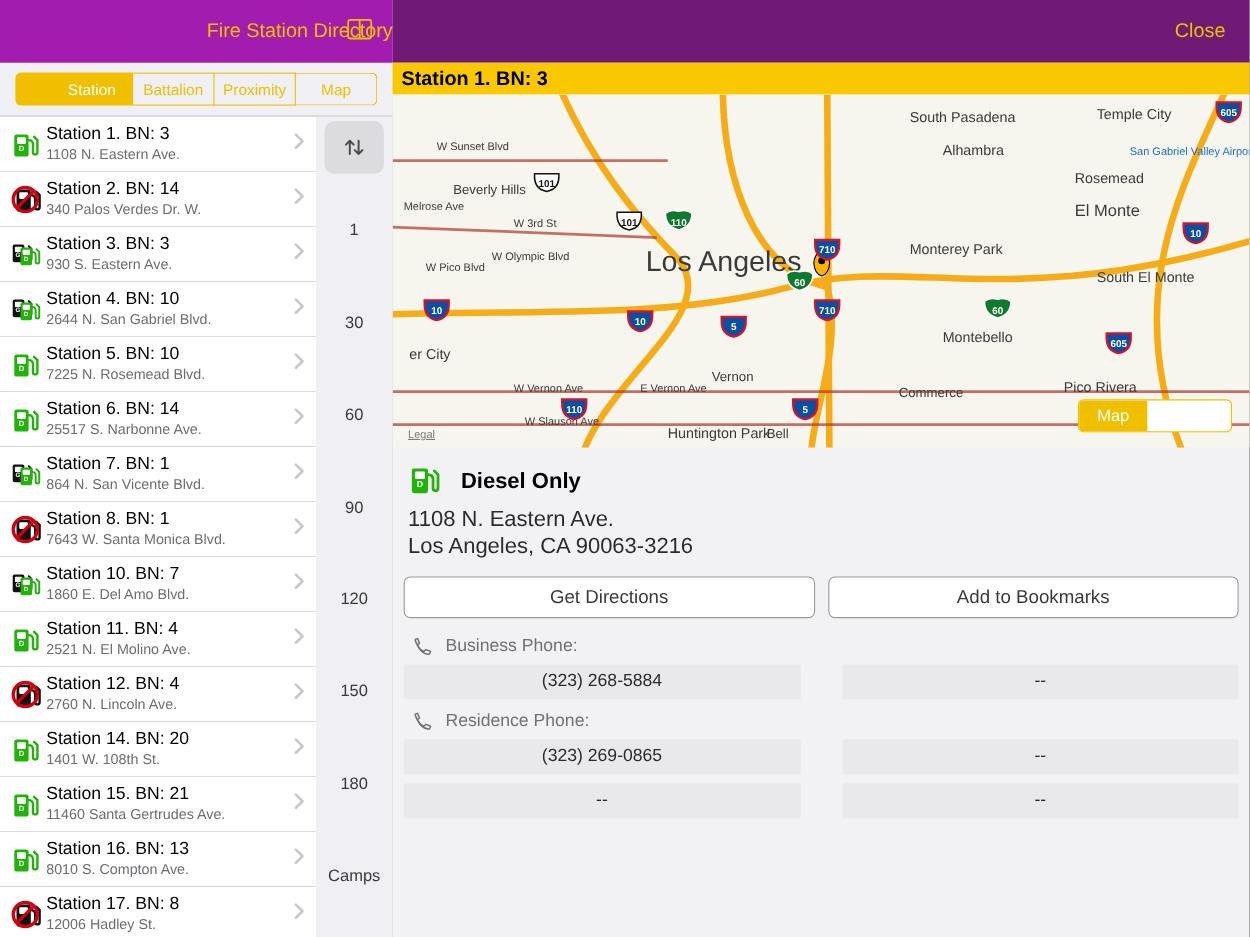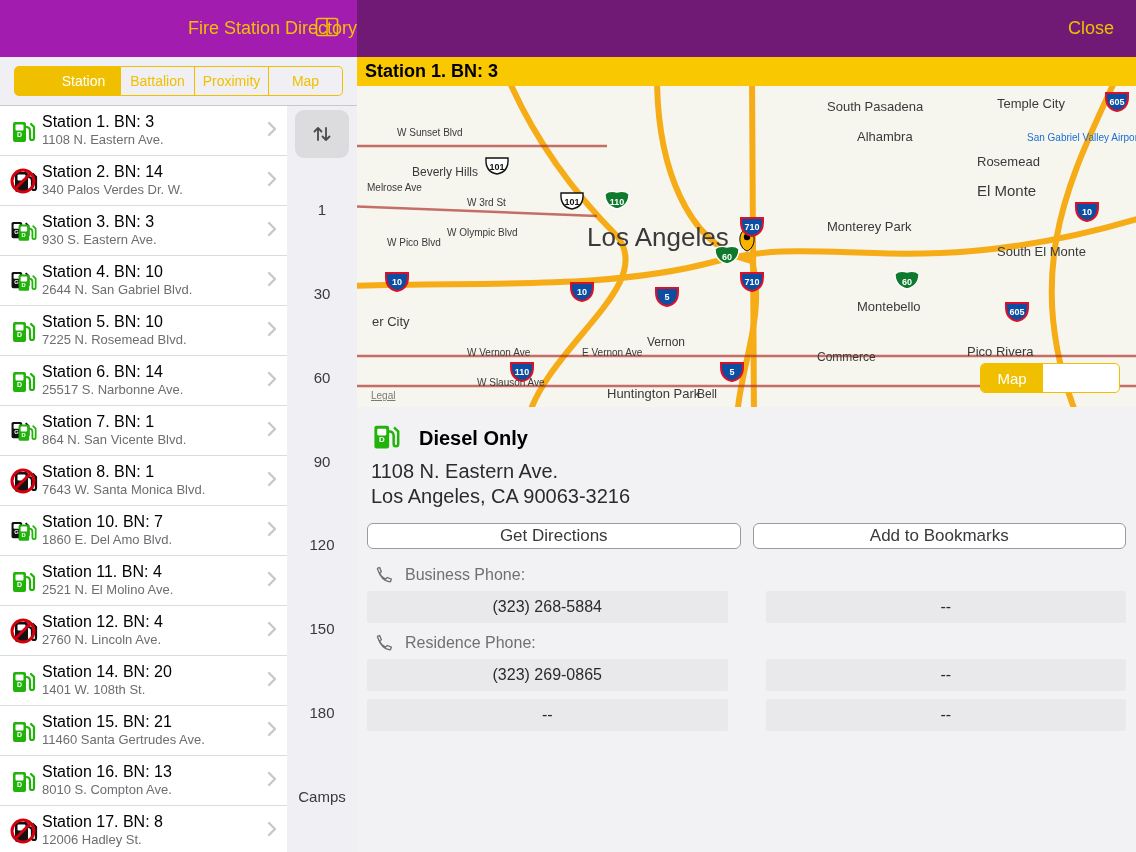--- a/index.html
+++ b/index.html
@@ -53,21 +53,21 @@
 .map-seg span.selected { background: #f0c000; color: #fff; }
 .map-seg span + span { border-left: 1px solid #f0c000; margin-top: 44px; }
 
 .detail { padding: 14px 10px 0 10px; }
 .detail-top { display: flex; align-items: center; gap: 14px; margin-bottom: 4px; padding-left: 4px; }
 .detail-top .fuel { }
 .detail-title { font-size: 20px; font-weight: 700; color: #000; }
 .detail-addr { font-size: 20px; color: #2b2b2b; line-height: 1.25; margin-bottom: 14px; padding-left: 4px; }
 
 .btn-row { display: flex; gap: 12px; margin-bottom: 14px; }
-.big-btn { flex: 1; height: 26px; border: 1px solid #9a9a9a; border-radius: 6px; background: #fff; display: flex; align-items: center; justify-content: center; font-size: 17px; color: #3a3a3e; cursor: pointer; }
+.big-btn { flex: 1; height: 38px; border: 1px solid #9a9a9a; border-radius: 6px; background: #fff; display: flex; align-items: center; justify-content: center; font-size: 17px; color: #3a3a3e; cursor: pointer; }
 
 .phone-block { margin-bottom: 8px; text-align: center; }
 .phone-label { display: flex; align-items: center; gap: 12px; color: #707074; font-size: 16px; padding: 2px 0 6px 6px; }
 .phone-row { display: flex; gap: 38px; }
 .phone-cell { flex: 1; height: 32px; background: #e9e9ec; display: flex; align-items: center; justify-content: center; font-size: 16px; color: #2b2b2b; border-radius: 2px; }
 
 .extra-row { display: flex; gap: 38px; margin-top: 8px; }
 
 
 .station-list::-webkit-scrollbar { width: 0; }

